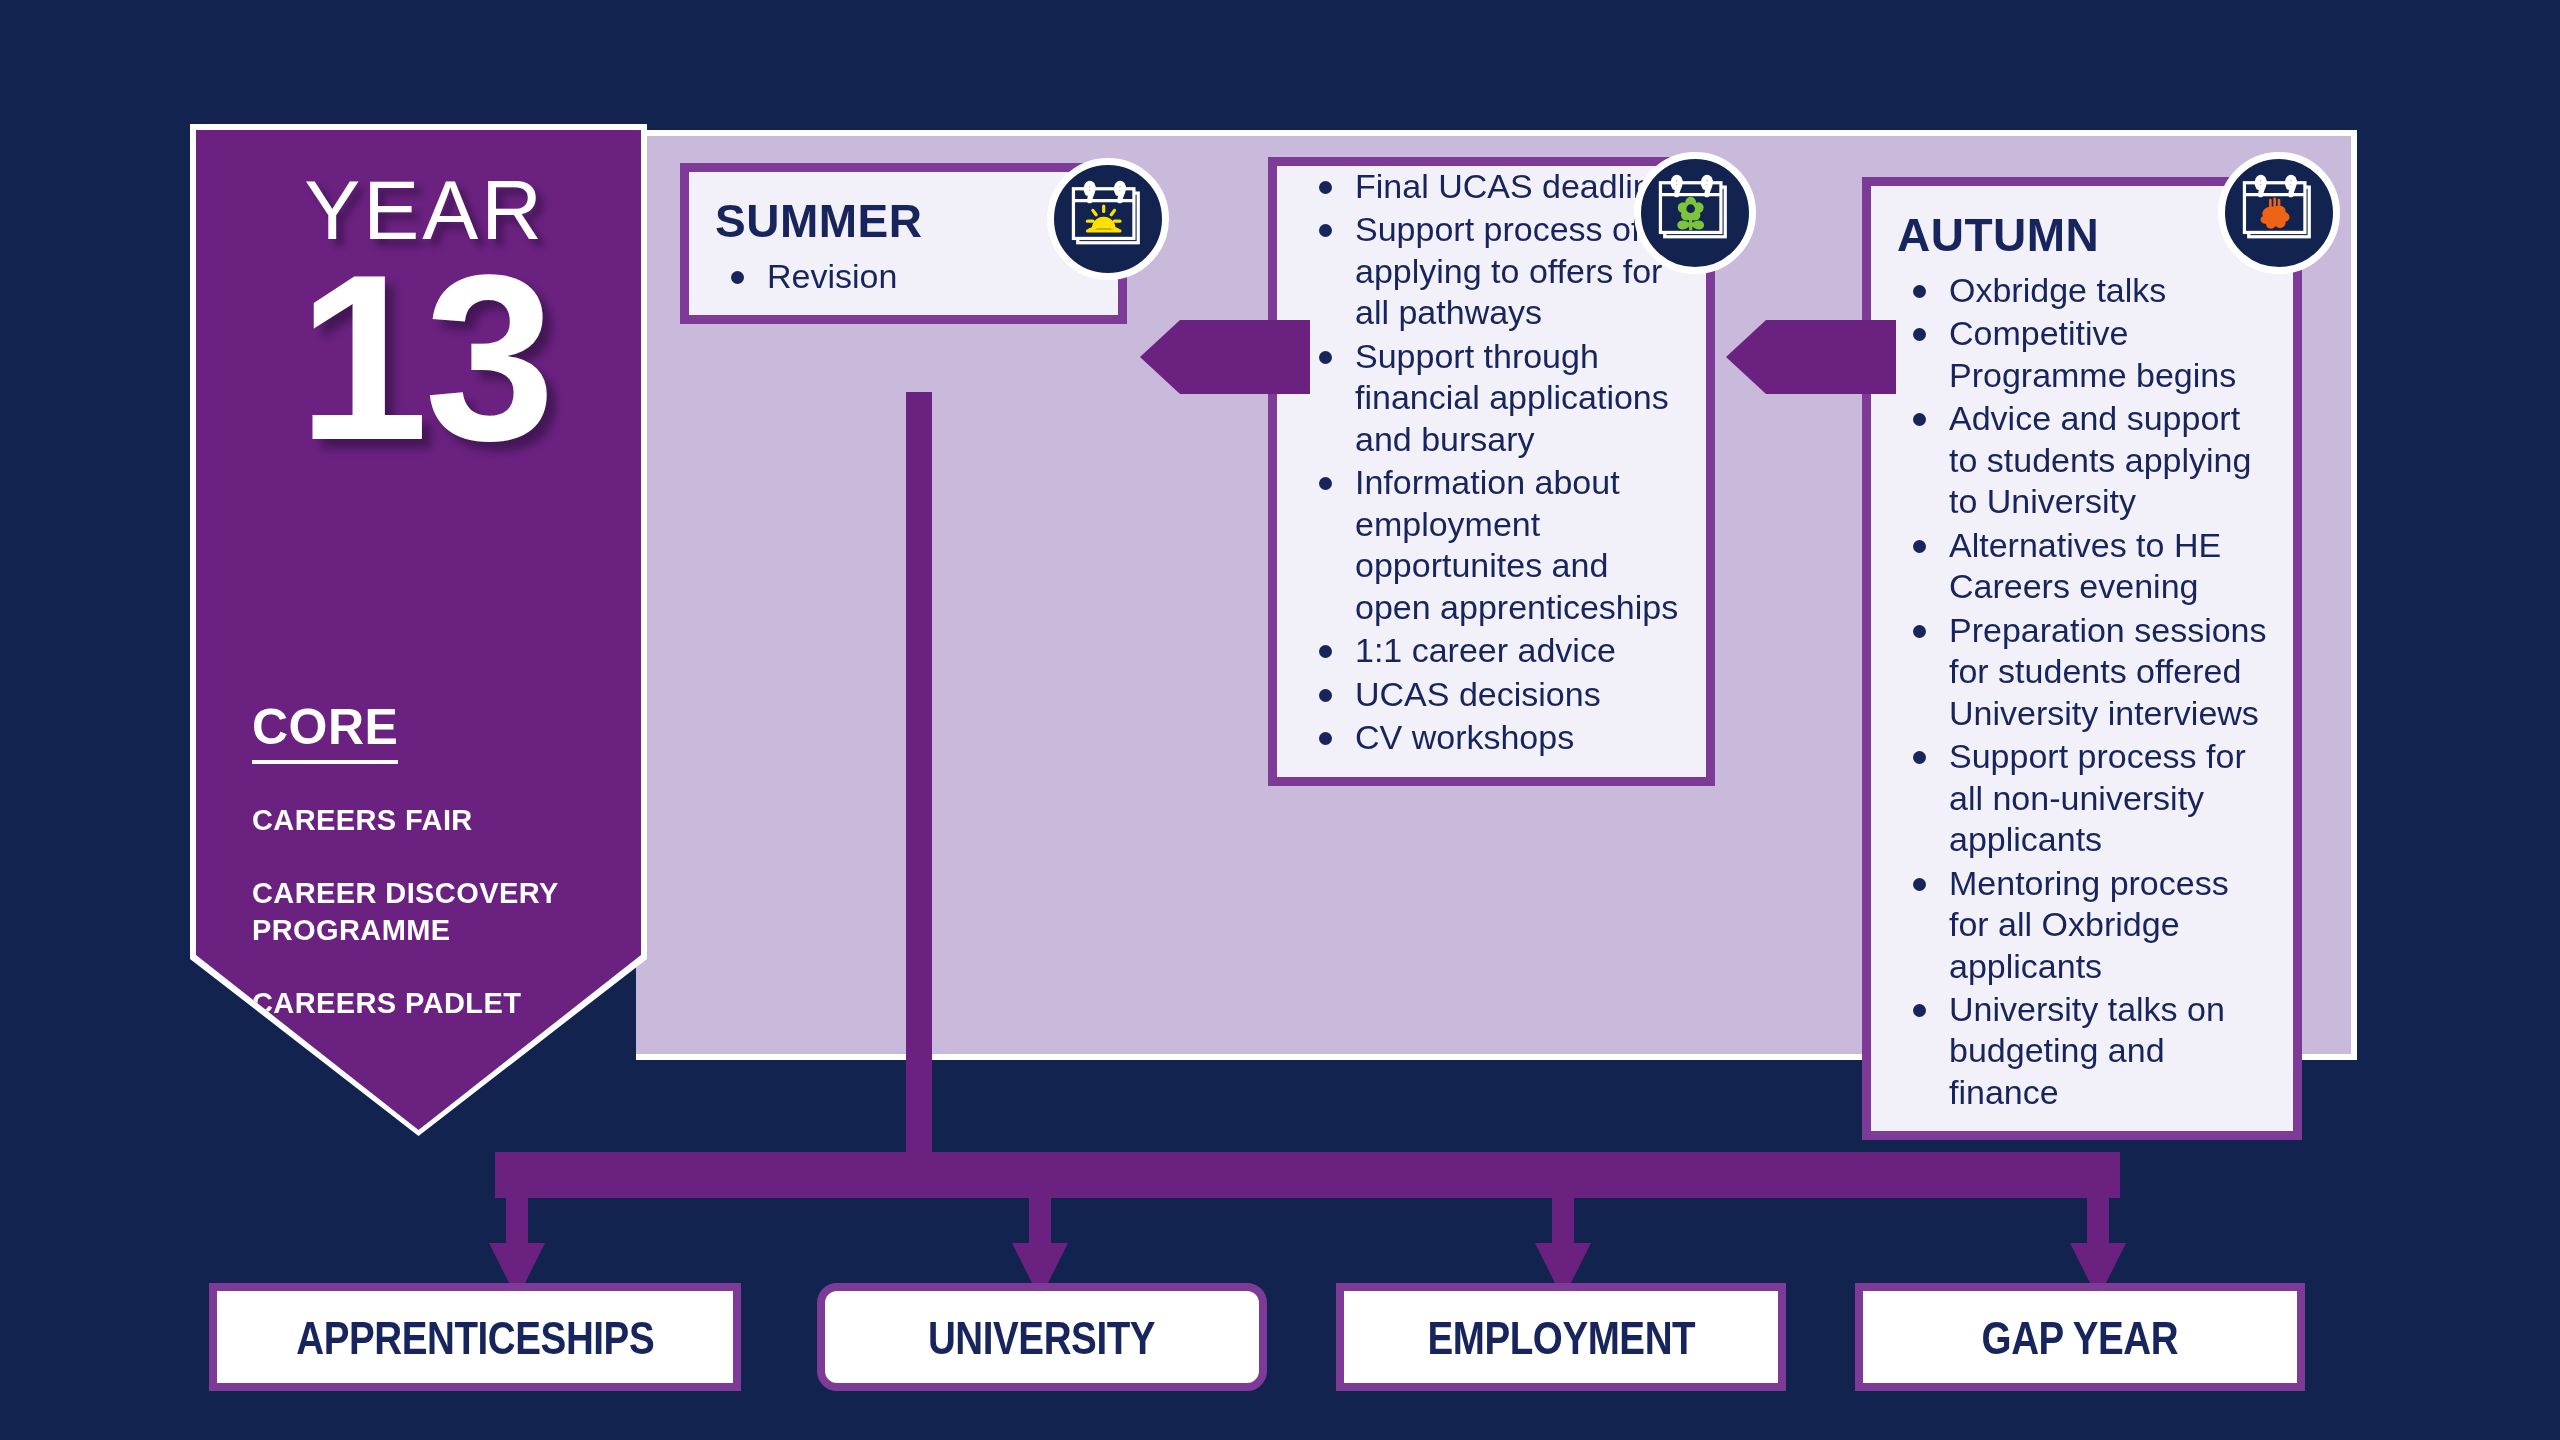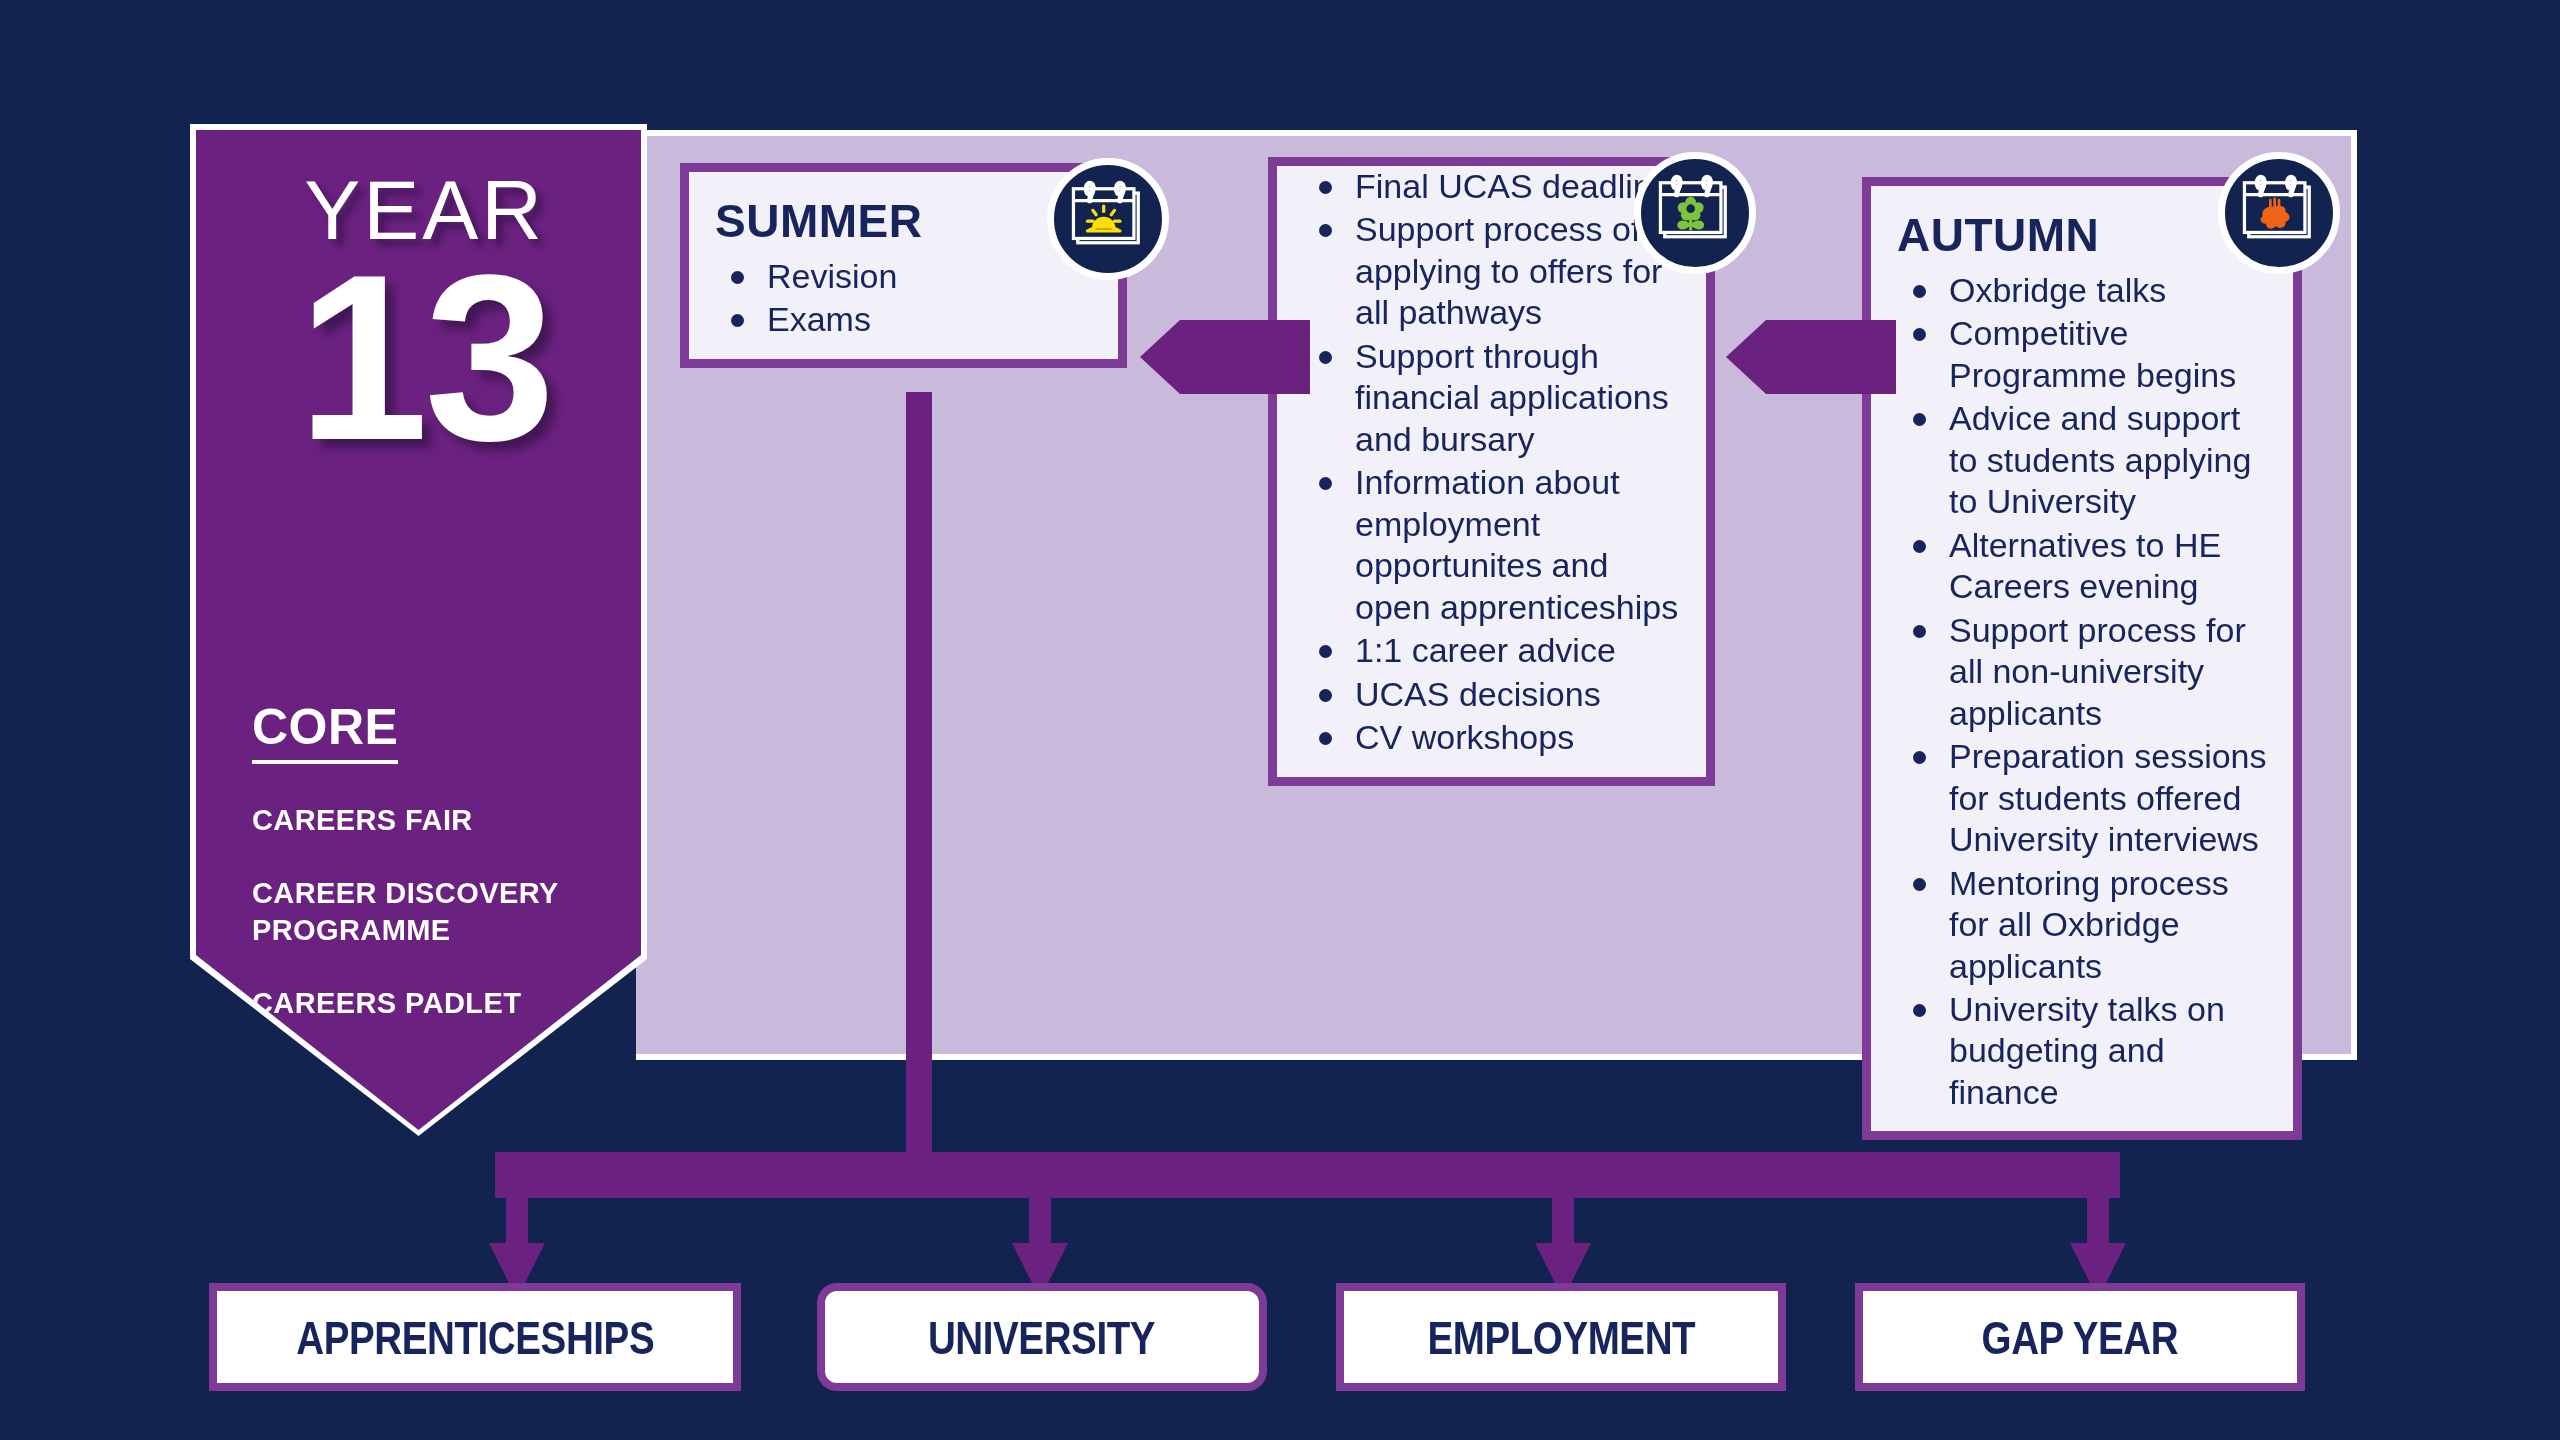--- a/index.html
+++ b/index.html
@@ -275,21 +275,20 @@
   <div class="drop" id="drop-4"></div>
   <div class="drop-head" id="drop-head-4"></div>
 
   <div class="arrow-left" id="arrow-spring-to-summer"></div>
   <div class="arrow-left" id="arrow-autumn-to-spring"></div>
 
   <div class="card" id="card-summer">
     <div class="card-title">SUMMER</div>
     <ul>
       <li>Revision</li>
-      <li>Exams</li>
     </ul>
   </div>
 
   <div class="card" id="card-spring">
     <ul>
       <li>Final UCAS deadline</li>
       <li>Support process of applying to offers for all pathways</li>
       <li>Support through financial applications and bursary</li>
       <li>Information about employment opportunites and open apprenticeships</li>
       <li>1:1 career advice</li>
@@ -298,22 +297,22 @@
     </ul>
   </div>
 
   <div class="card" id="card-autumn">
     <div class="card-title">AUTUMN</div>
     <ul>
       <li>Oxbridge talks</li>
       <li>Competitive Programme begins</li>
       <li>Advice and support to students applying to University</li>
       <li>Alternatives to HE Careers evening</li>
+      <li>Preparation sessions for students offered University interviews</li>
       <li>Support process for all non-university applicants</li>
-      <li>Preparation sessions for students offered University interviews</li>
       <li>Mentoring process for all Oxbridge applicants</li>
       <li>University talks on budgeting and finance</li>
     </ul>
   </div>
 
   <div class="cal-badge" id="icon-summer">
     <svg viewBox="0 0 100 100" aria-hidden="true">
       <rect x="22" y="26" width="56" height="46" fill="none" stroke="#ffffff" stroke-width="3"></rect>
       <rect x="18" y="22" width="56" height="46" fill="#12234f" stroke="#ffffff" stroke-width="3"></rect>
       <line x1="18" y1="33" x2="74" y2="33" stroke="#ffffff" stroke-width="3"></line>

